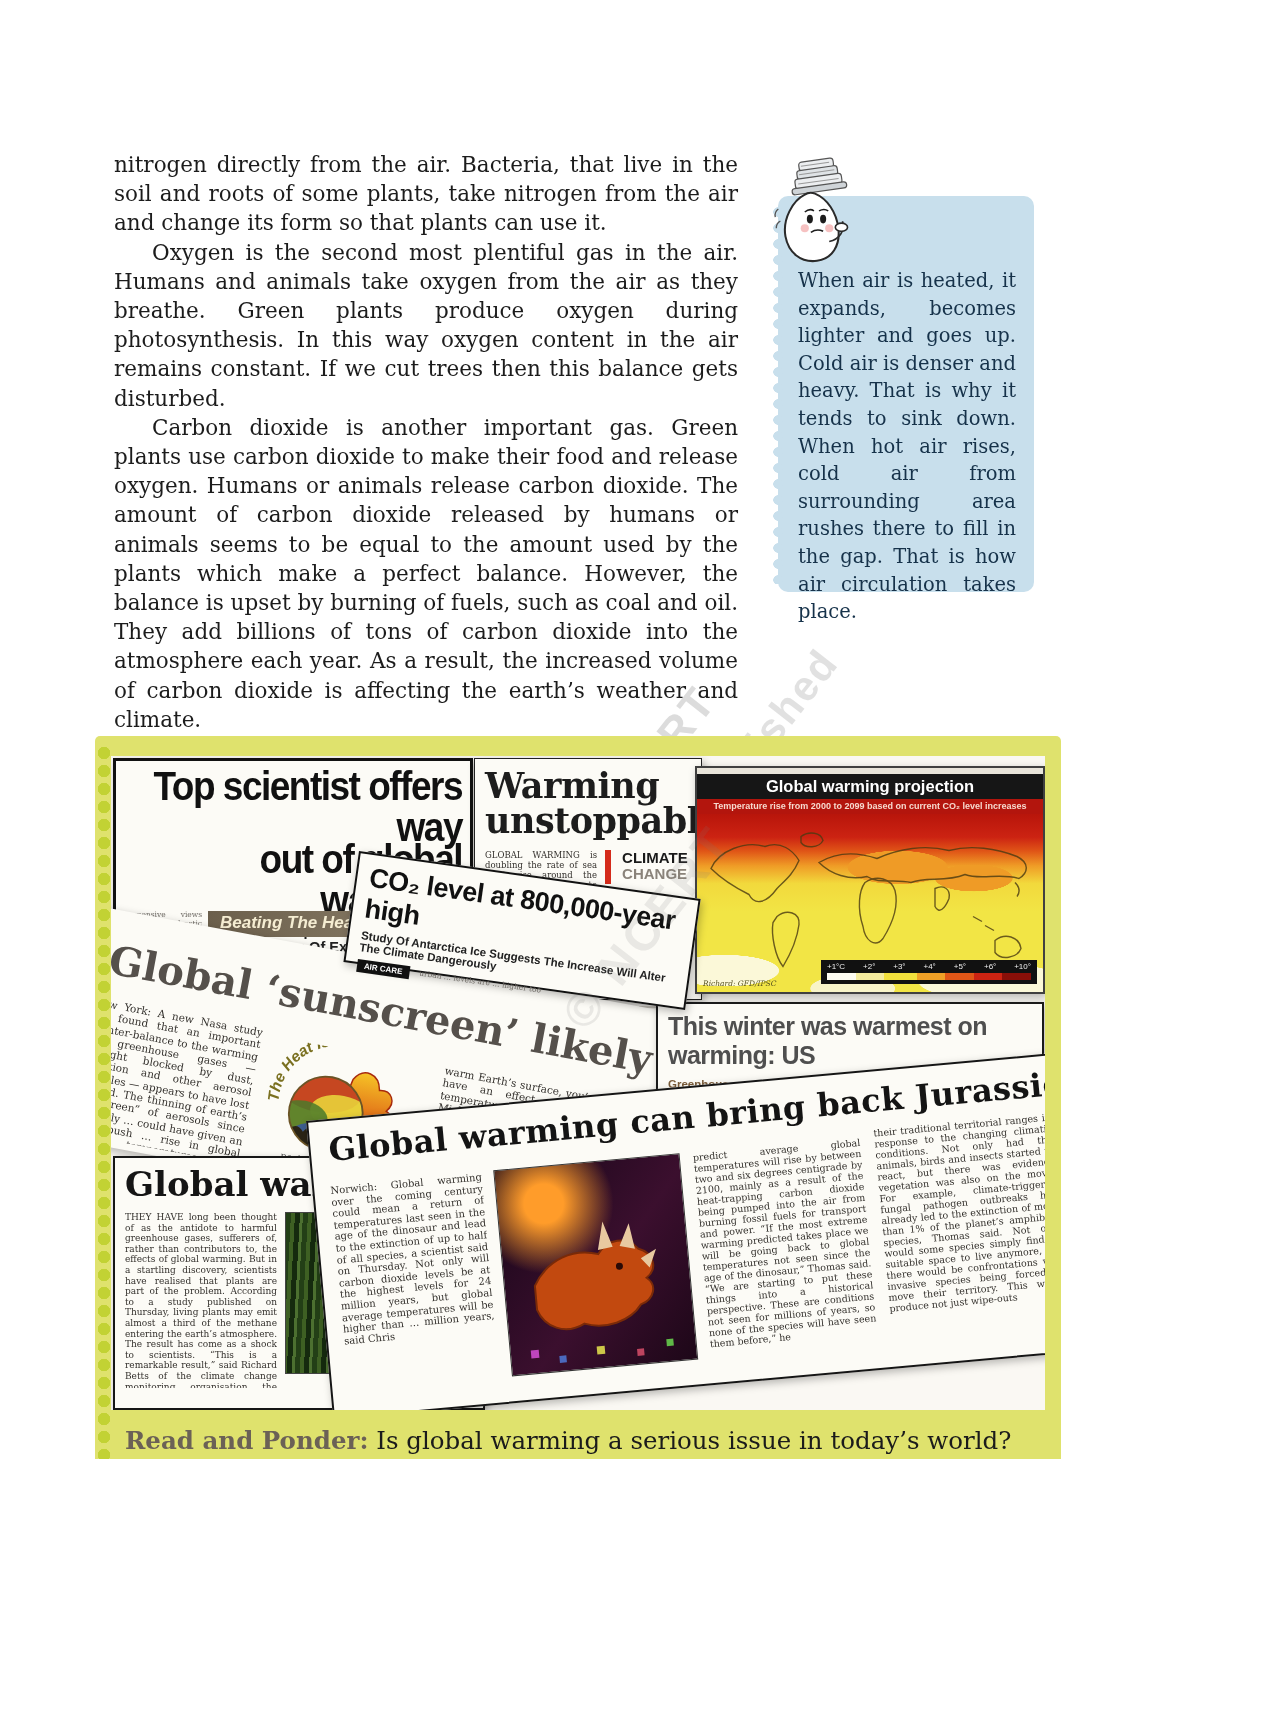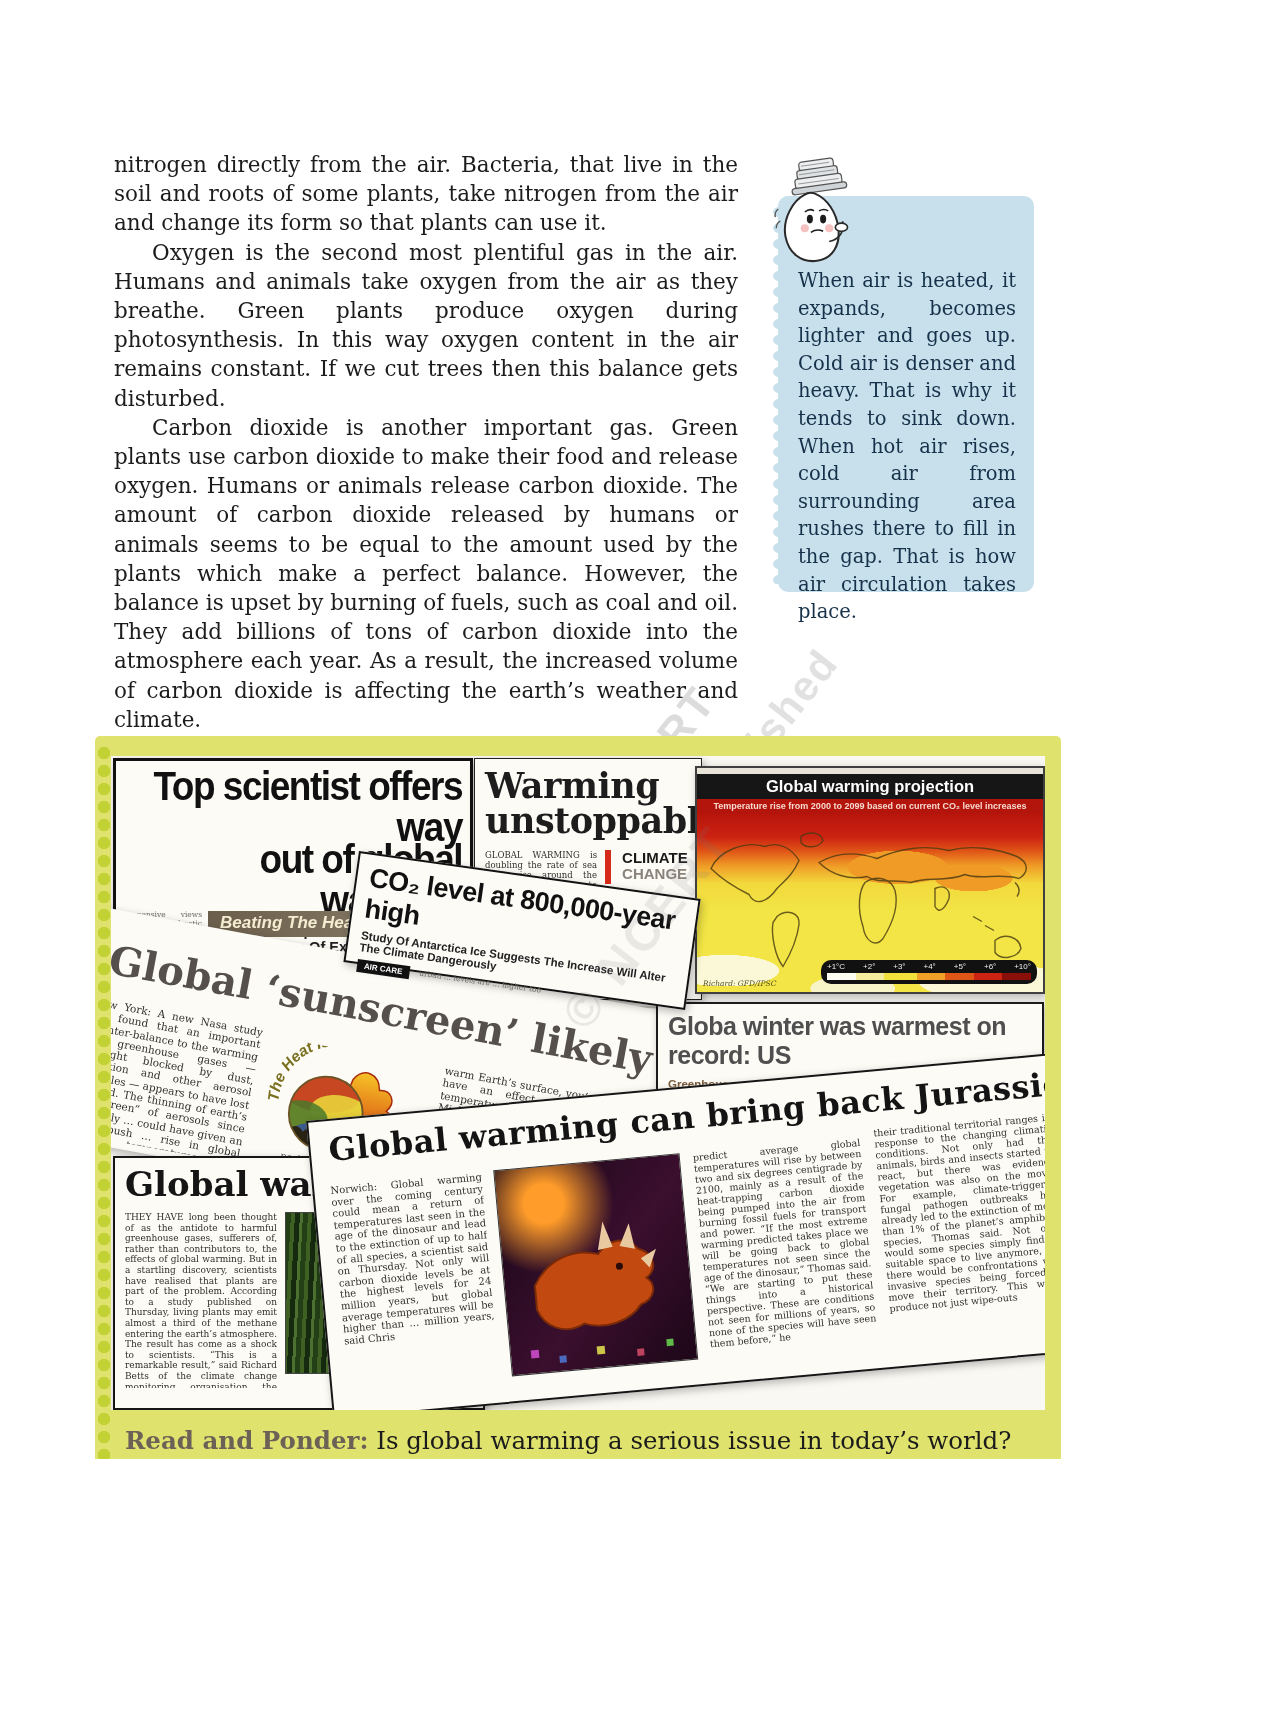--- a/index.html
+++ b/index.html
@@ -54,21 +54,21 @@
   .map-redbar{height:15px;background:#b3150d;color:#f7d9ce;text-align:center;
           font-family:"Liberation Sans",sans-serif;font-weight:bold;font-size:9px;line-height:15px;}
   .map-area{position:relative;height:178px;
      background:
       radial-gradient(ellipse 90px 26px at 8% 88%, #fbf8d8 0 60%, transparent 61%),
       radial-gradient(ellipse 120px 30px at 85% 94%, #fbf8d8 0 60%, transparent 61%),
       radial-gradient(ellipse 70px 22px at 45% 98%, #f8f4c8 0 60%, transparent 61%),
       radial-gradient(ellipse 90px 30px at 58% 30%, #ef9b26 0 55%, transparent 56%),
       radial-gradient(ellipse 70px 24px at 80% 36%, #ef9b26 0 55%, transparent 56%),
       linear-gradient(180deg,#b8150b 0%,#cc2312 13%,#e05617 21%,#ef9b26 29%,#f2d93c 39%,#f2e545 55%,#f2e545 100%);}
-  .map-legend{position:absolute;right:6px;bottom:8px;width:216px;background:#111;padding:2px 6px 4px;box-sizing:border-box;border-radius:10px;}
+  .map-legend{position:absolute;right:6px;bottom:8px;width:216px;background:#111;padding:2px 6px 4px;box-sizing:border-box;}
   .map-legend .labels{display:flex;justify-content:space-between;color:#eee;
       font-family:"Liberation Sans",sans-serif;font-size:8px;margin-bottom:2px;}
   .map-legend .bar{height:7px;background:linear-gradient(90deg,#fefdf2 0 14%,#f5ec9e 14% 28%,#f2e03c 28% 44%,#efa026 44% 58%,#e05617 58% 72%,#cc2312 72% 86%,#8a0f08 86% 100%);}
   .map-source{position:absolute;left:6px;bottom:4px;font-size:7.5px;color:#55501e;font-style:italic;}
   
   .graybars{background:repeating-linear-gradient(180deg,#c9c5bd 0 2px,transparent 2px 7px);}
   .tinytext{font-size:7.5px;line-height:8.5px;color:#6e6a64;text-align:justify;}
   
   .rp{position:absolute;left:30px;top:690px;font-size:24.5px;}
   .rp b{color:#6b6156;font-weight:bold;}
@@ -226,21 +226,21 @@
           <circle cx="72" cy="90" r="50" fill="none" stroke="#6b5426" stroke-width="2.5"></circle>
           <path id="arc" d="M6,86 A80,80 0 0 1 148,26" fill="none"></path>
           <text font-size="21" font-weight="bold" font-style="italic" fill="#7a7020" font-family="Liberation Sans, sans-serif">
             <textPath href="#arc">The Heat Is</textPath>
           </text>
           <text x="116" y="152" font-size="72" font-weight="bold" font-family="DejaVu Serif, serif" fill="#f7f2df" stroke="#7a6a3a" stroke-width="2">n</text>
         </svg>
       </div>
 
       <div class="clip" style="left:545px;top:246px;width:388px;height:182px;border:2px solid #1a1a1a;z-index:10;padding:8px 10px;box-sizing:border-box;">
-        <div class="sans" style="font-weight:bold;font-size:25px;letter-spacing:-.5px;color:#4f4f4f;">Globa winter was warmest on record: US</div>
+        <div class="sans" style="font-weight:bold;font-size:25px;letter-spacing:-.5px;color:#4f4f4f;">This winter was warmest on warming: US</div>
         <div style="display:flex;margin-top:8px;">
           <div class="sans" style="width:78px;font-weight:bold;font-size:11.5px;line-height:13px;color:#7a5c3a;">Greenhouse Gases Blamed For Rising Heat</div>
           <div style="flex:1;margin-left:10px;">
             <div class="sans" style="font-size:22px;color:#6e6e6e;">Engineering a cooler planet</div>
             <div class="graybars" style="width:62%;height:66px;margin-top:8px;"></div>
           </div>
         </div>
         <svg style="position:absolute;right:6px;top:66px;opacity:.55;" width="90" height="100" viewBox="0 0 90 100">
           <path d="M10,40 A38,22 0 0 1 84,36" fill="none" stroke="#9a958c" stroke-width="2"></path>
           <path d="M10,40 Q25,30 40,38 Q58,28 70,36 Q78,32 84,36" fill="none" stroke="#9a958c" stroke-width="1.4"></path>

